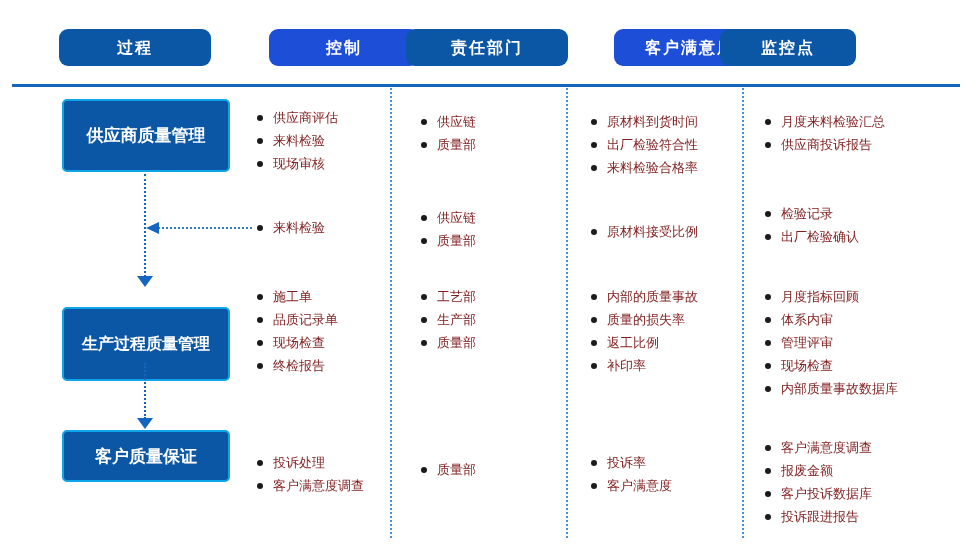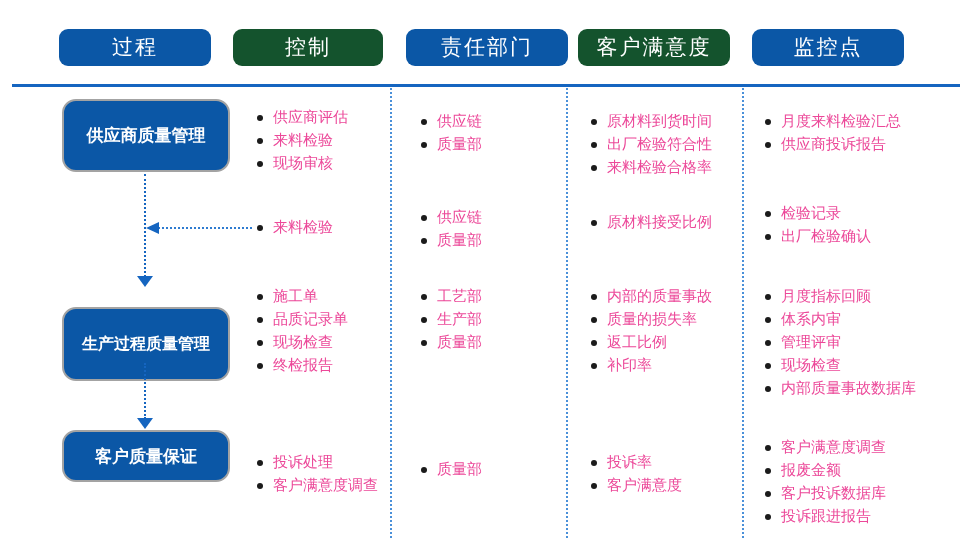--- a/index.html
+++ b/index.html
@@ -3,70 +3,70 @@
 <meta charset="utf-8">
 <style>
   html,body{margin:0;padding:0;background:#ffffff;}
   .canvas{
     position:relative;width:978px;height:557px;background:#ffffff;overflow:hidden;
     font-family:"DejaVu Sans","Liberation Sans",sans-serif;
   }
   
   .pill{
     position:absolute;top:29px;height:37px;border-radius:9px;
-    color:#ffffff;font-size:21px;font-weight:normal;text-align:center;line-height:37px;
+    color:#ffffff;font-size:16px;font-weight:bold;text-align:center;line-height:37px;
     letter-spacing:2px;
   }
   .pill.dark{background:#0b57a6;}
-  .pill.light{background:#14532d;}
+  .pill.light{background:#1d4ed8;margin-left:36px;}
   
   .hrule{position:absolute;left:12px;top:84px;width:948px;height:3px;background:#1565c0;}
   
   .vsep{position:absolute;top:88px;height:450px;width:0;border-left:2px dotted #4a90d9;}
   
   .pbox{
-    position:absolute;left:62px;width:168px;background:#0b57a6;border:2px solid #a3a3a3;
-    border-radius:14px;color:#ffffff;font-weight:bold;display:flex;align-items:center;
+    position:absolute;left:62px;width:168px;background:#0b57a6;border:2px solid #0ea5e9;
+    border-radius:5px;color:#ffffff;font-weight:bold;display:flex;align-items:center;
     justify-content:center;text-align:center;box-sizing:border-box;font-size:17px;
   }
   .pbox.small-text{font-size:16px;margin-top:20px;}
   
   .vconn{position:absolute;left:144px;width:0;border-left:2px dotted #1565c0;}
   .hconn{position:absolute;height:0;border-top:2px dotted #2e7bd0;}
   .arrow-down{
     position:absolute;left:137px;width:0;height:0;
     border-left:8px solid transparent;border-right:8px solid transparent;
     border-top:11px solid #1565c0;
   }
   .arrow-left{
     position:absolute;width:0;height:0;
     border-top:6px solid transparent;border-bottom:6px solid transparent;
     border-right:13px solid #1565c0;
   }
   
   ul.cell{
     position:absolute;margin:0;padding:0;list-style:none;
-    font-size:15px;line-height:23px;color:#ec4899;white-space:nowrap;
+    font-size:13px;line-height:23px;color:#7f1d1d;white-space:nowrap;
   }
   ul.cell li{position:relative;padding-left:17px;}
   ul.cell li::before{
     content:"";position:absolute;left:1px;top:8.5px;width:6px;height:6px;
     border-radius:50%;background:#1b1b1b;
   }
 </style>
 </head>
 <body>
 
 <div class="canvas">
 
   <div class="pill dark" style="left:59px;width:152px">过程</div>
   <div class="pill light" style="left:233px;width:150px">控制</div>
   <div class="pill dark" style="left:406px;width:162px">责任部门</div>
   <div class="pill light" style="left:578px;width:152px">客户满意度</div>
-  <div class="pill dark" style="left:752px;width:152px">监控点</div>
+  <div class="pill dark" style="left:720px;width:136px">监控点</div>
 
   <div class="hrule"></div>
 
   <div class="vsep" style="left:390px"></div>
   <div class="vsep" style="left:566px"></div>
   <div class="vsep" style="left:742px"></div>
 
   <div class="pbox" style="top:99px;height:73px">供应商质量管理</div>
   <div class="pbox small-text" style="top:287px;height:74px">生产过程质量管理</div>
   <div class="pbox" style="top:430px;height:52px">客户质量保证</div>
@@ -97,21 +97,21 @@
     <li>供应商投诉报告</li>
   </ul>
 
   <ul class="cell" style="left:256px;top:216px">
     <li>来料检验</li>
   </ul>
   <ul class="cell" style="left:420px;top:206px">
     <li>供应链</li>
     <li>质量部</li>
   </ul>
-  <ul class="cell" style="left:590px;top:211px">
+  <ul class="cell" style="left:590px;top:220px">
     <li>原材料接受比例</li>
   </ul>
   <ul class="cell" style="left:764px;top:202px">
     <li>检验记录</li>
     <li>出厂检验确认</li>
   </ul>
 
   <ul class="cell" style="left:256px;top:285px">
     <li>施工单</li>
     <li>品质记录单</li>

